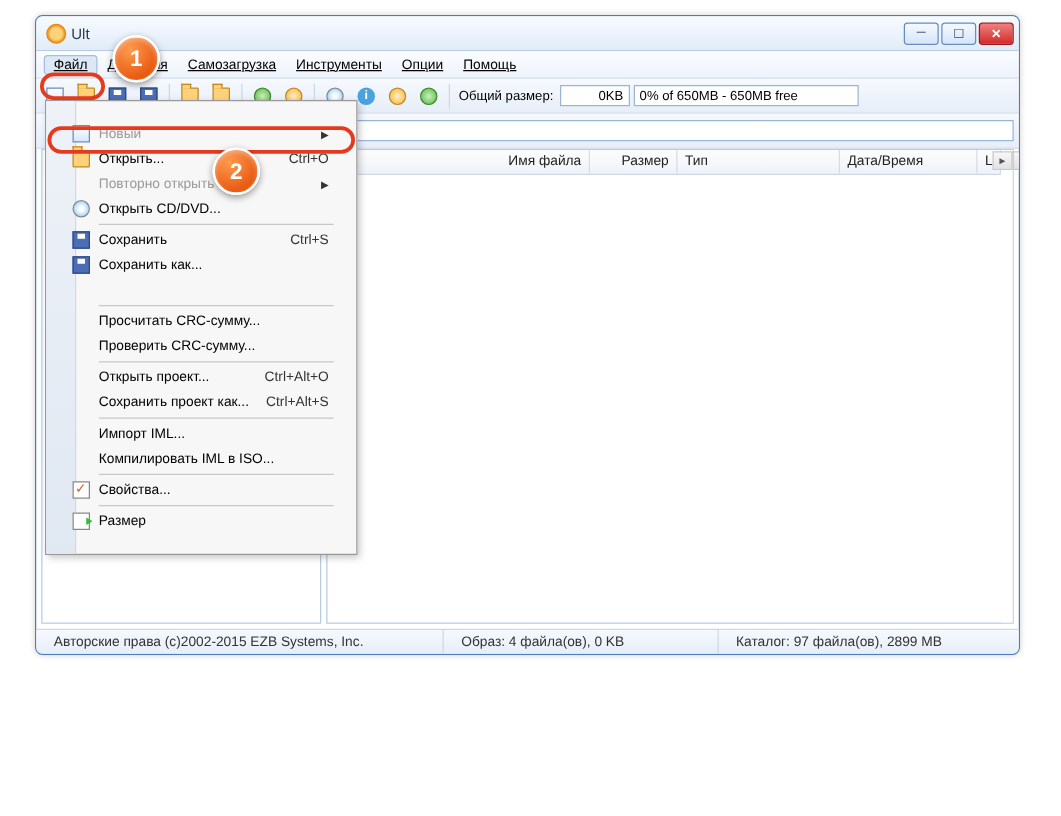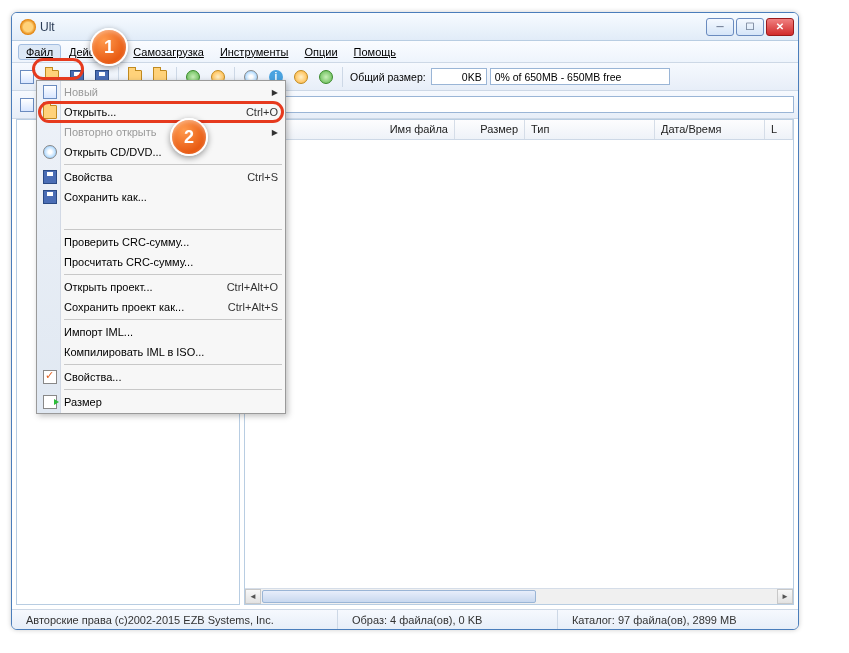--- a/index.html
+++ b/index.html
@@ -1,47 +1,47 @@
 <!DOCTYPE html>
 <html><head>
 <meta charset="utf-8">
 <style>
 * { box-sizing: border-box; margin: 0; padding: 0; font-family: Tahoma, sans-serif; font-size: 11px; }
 body { background: #fff; width: 849px; height: 653px; position: relative; overflow: hidden; }
-.outer { position:absolute; left:11px; top:12px; width:788px; height:618px; border:1px solid #4a7dbb; border-radius:6px; background:#fff; box-shadow:0 0 5px rgba(0,0,0,.2); overflow:hidden;}
+.outer { position:absolute; left:28px; top:12px; width:788px; height:512px; border:1px solid #4a7dbb; border-radius:6px; background:#fff; box-shadow:0 0 5px rgba(0,0,0,.2); overflow:hidden;}
 .titlebar { height:28px; background:linear-gradient(#f7fbff,#e1ecf8); display:flex; align-items:center; padding:0 4px; border-bottom:1px solid #b8cde2;}
 .titlebar .appicon{width:16px;height:16px;margin:0 4px;background:radial-gradient(circle,#ffd27a 40%,#e07b00 70%);border-radius:50%;}
 .titlebar .title{flex:1;color:#2a3b55;font-size:12px;}
 .winbtns{display:flex;gap:2px;}
 .winbtn{width:28px;height:18px;border:1px solid #6a8bbf;border-radius:3px;background:linear-gradient(#f5f9ff,#d5e5f8);display:flex;align-items:center;justify-content:center;font-size:10px;color:#3a4a66;cursor:pointer;}
 .winbtn.close{background:linear-gradient(#f08080,#d12b2b);border-color:#9a1a1a;color:#fff;font-weight:bold;}
 .menubar{height:22px;background:linear-gradient(#fafcff,#eef4fc);display:flex;align-items:center;padding:0 6px;border-bottom:1px solid #cdd8e6;text-decoration:underline;}
 .menubar .mitem{padding:2px 8px;border-radius:3px;cursor:pointer;}
 .menubar .mitem.active{background:#dce8f6;border:1px solid #a3bee1;padding:1px 7px;}
 .toolbar{height:28px;background:linear-gradient(#f6f9fe,#e7eef8);display:flex;align-items:center;padding:0 4px;border-bottom:1px solid #cdd8e6;gap:3px;}
 .tbtn{width:22px;height:22px;border:1px solid transparent;border-radius:3px;display:flex;align-items:center;justify-content:center;cursor:pointer;}
 .tsep{width:1px;height:20px;background:#cdd8e6;margin:0 2px;}
 .tlabel{font-size:10.5px;padding:0 2px;}
 .tbox{height:17px;border:1px solid #9ab5d6;background:#fff;padding:0 4px;display:flex;align-items:center;font-size:10.5px;}
 .content{position:absolute;left:0;right:0;top:106px;bottom:20px;}
 .leftpane{position:absolute;left:4px;top:0;width:224px;bottom:4px;border:1px solid #b8cde2;background:#fff;}
-.rightpane{position:absolute;left:232px;right:4px;top:0;bottom:4px;border:1px solid #b8cde2;background:#fff;display:flex;flex-direction:column;}
+.rightpane{position:absolute;left:232px;right:4px;top:0;bottom:4px;border:1px solid #b8cde2;background:#fff;display:flex;flex-direction:row;}
 .colhdr{height:20px;background:linear-gradient(#fdfdfe,#eef2f8);border-bottom:1px solid #cdd8e6;display:flex;}
 .colhdr .col{border-right:1px solid #d5dde8;padding:3px 6px;font-size:11px;color:#222;white-space:nowrap;overflow:hidden;}
 .filearea{flex:1;background:#fff;}
 .hscroll{height:16px;background:#f0f0f0;border-top:1px solid #d5dde8;position:relative;}
 .hscroll .larrow,.hscroll .rarrow{position:absolute;top:0;width:16px;height:15px;background:linear-gradient(#f8f8f8,#e2e2e2);border:1px solid #c8c8c8;display:flex;align-items:center;justify-content:center;font-size:8px;color:#555;}
 .hscroll .larrow{left:0;} .hscroll .rarrow{right:0;}
 .hscroll .thumb{position:absolute;left:17px;top:1px;height:13px;width:50%;background:linear-gradient(#e8eefb,#c8d8ef);border:1px solid #9ab5d6;border-radius:2px;}
 .statusbar{position:absolute;left:0;right:0;bottom:0;height:20px;background:linear-gradient(#f6f9fe,#e7eef8);border-top:1px solid #cdd8e6;display:flex;align-items:flex-end;font-size:10.5px;color:#333;}
 .statusbar .scell{padding:0 14px;border-right:1px solid #cdd8e6;height:100%;display:flex;align-items:center;}
 .statusbar .scell:last-child{border-right:none;margin-left:auto;}
 
 
-.dropdown{position:absolute;left:36px;top:80px;width:250px;background:#f7f7f7;border:1px solid #9a9a9a;box-shadow:2px 2px 6px rgba(0,0,0,.25);padding:1px;z-index:50;}
+.dropdown{position:absolute;left:36px;top:80px;width:250px;background:#f7f7f7;border:1px solid #9a9a9a;box-shadow:2px 2px 6px rgba(0,0,0,.25);padding:16px;z-index:50;}
 .dditem{height:20px;display:flex;align-items:center;padding:0 6px 0 2px;cursor:pointer;position:relative;}
 .dditem .ddicon{width:20px;height:16px;display:flex;align-items:center;justify-content:center;}
 .dditem .ddlabel{flex:1;padding-left:4px;}
 .dditem .ddshort{color:#333;font-size:11px;}
 .dditem .ddarrow{font-size:8px;color:#333;}
 .ddsep{height:1px;background:#c8c8c8;margin:2px 2px 2px 26px;}
 .dditem.disabled{color:#9a9a9a;}
 .dropdown .iconcol{position:absolute;left:0;top:0;bottom:0;width:24px;background:linear-gradient(#eef2f8,#e0e8f2);border-right:1px solid #d2d9e5;z-index:-1;}
 
 
@@ -217,40 +217,40 @@
         <span class="ddicon">
           <span class="ic ic-cd"></span>
         </span>
         <span class="ddlabel">Открыть CD/DVD...</span>
       </div>
       <div class="ddsep"></div>
       <div class="dditem">
         <span class="ddicon">
           <span class="ic ic-save"></span>
         </span>
-        <span class="ddlabel">Свойства</span>
+        <span class="ddlabel">Сохранить</span>
         <span class="ddshort">Ctrl+S</span>
       </div>
       <div class="dditem">
         <span class="ddicon">
           <span class="ic ic-save"></span>
         </span>
         <span class="ddlabel">Сохранить как...</span>
       </div>
       <div class="dditem">
         <span class="ddicon"></span>
       </div>
       <div class="ddsep"></div>
       <div class="dditem">
         <span class="ddicon"></span>
+        <span class="ddlabel">Просчитать CRC-сумму...</span>
+      </div>
+      <div class="dditem">
+        <span class="ddicon"></span>
         <span class="ddlabel">Проверить CRC-сумму...</span>
-      </div>
-      <div class="dditem">
-        <span class="ddicon"></span>
-        <span class="ddlabel">Просчитать CRC-сумму...</span>
       </div>
       <div class="ddsep"></div>
       <div class="dditem">
         <span class="ddicon"></span>
         <span class="ddlabel">Открыть проект...</span>
         <span class="ddshort">Ctrl+Alt+O</span>
       </div>
       <div class="dditem">
         <span class="ddicon"></span>
         <span class="ddlabel">Сохранить проект как...</span>

